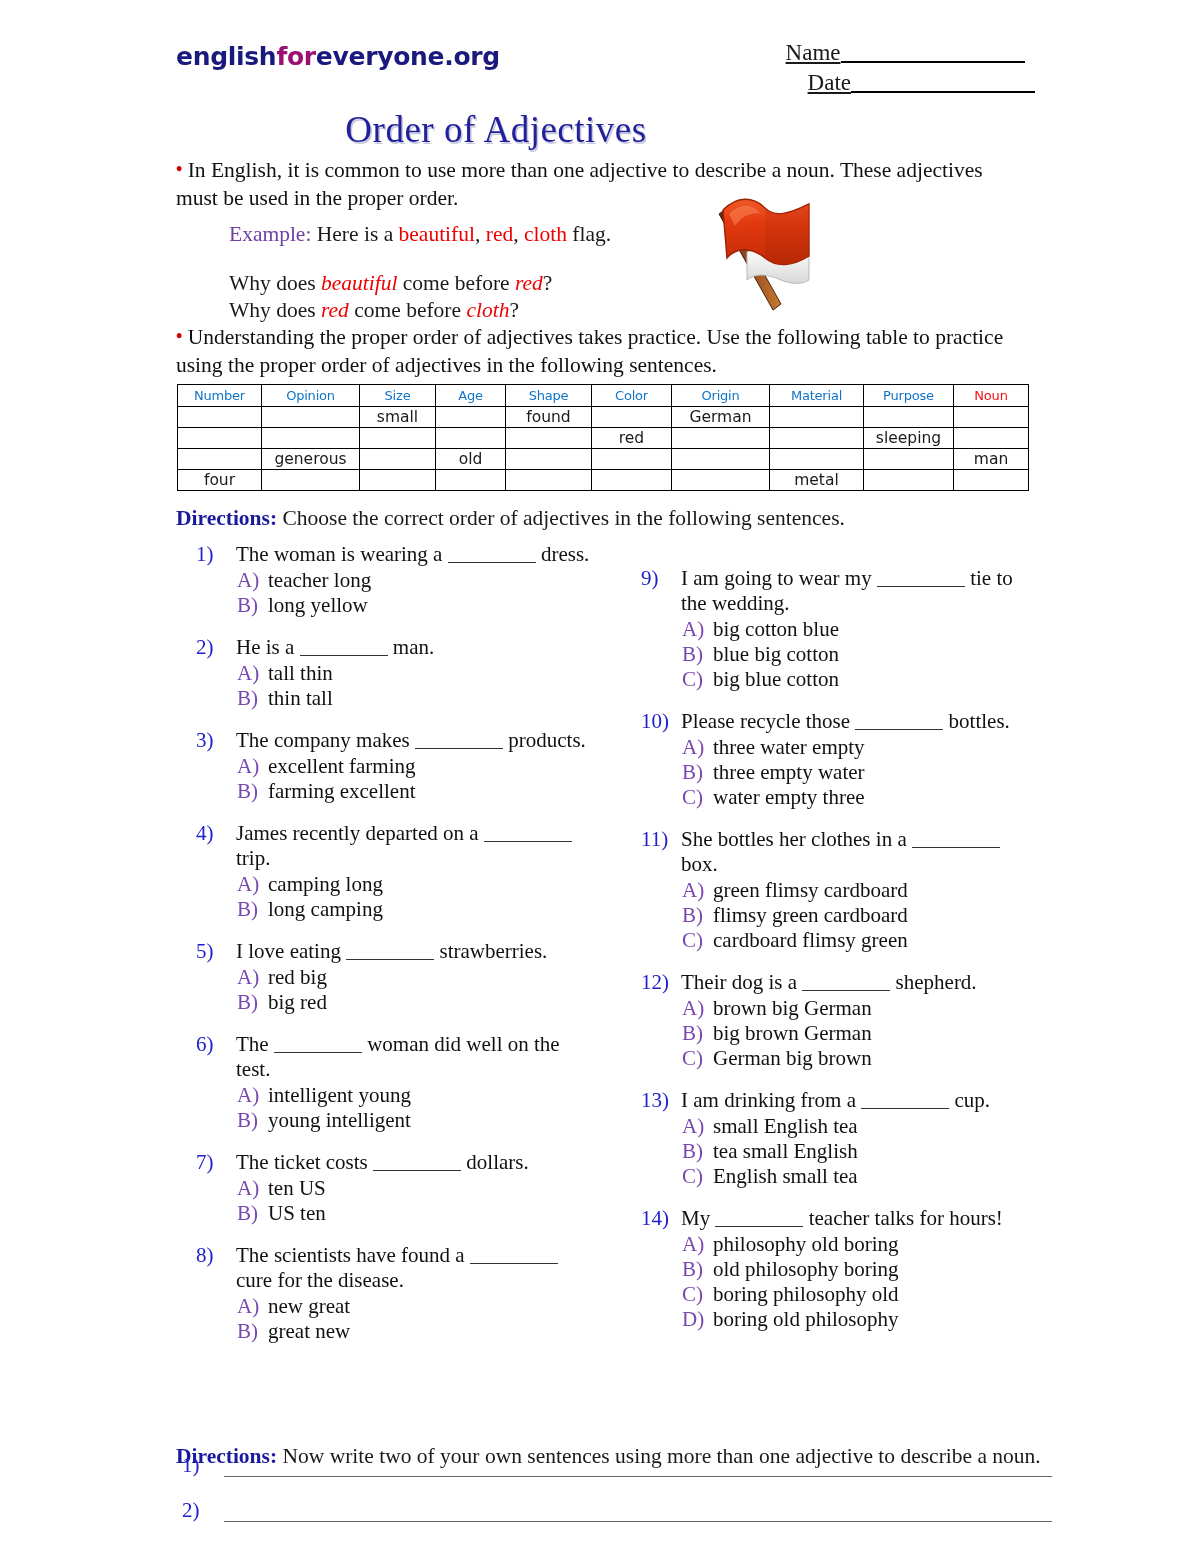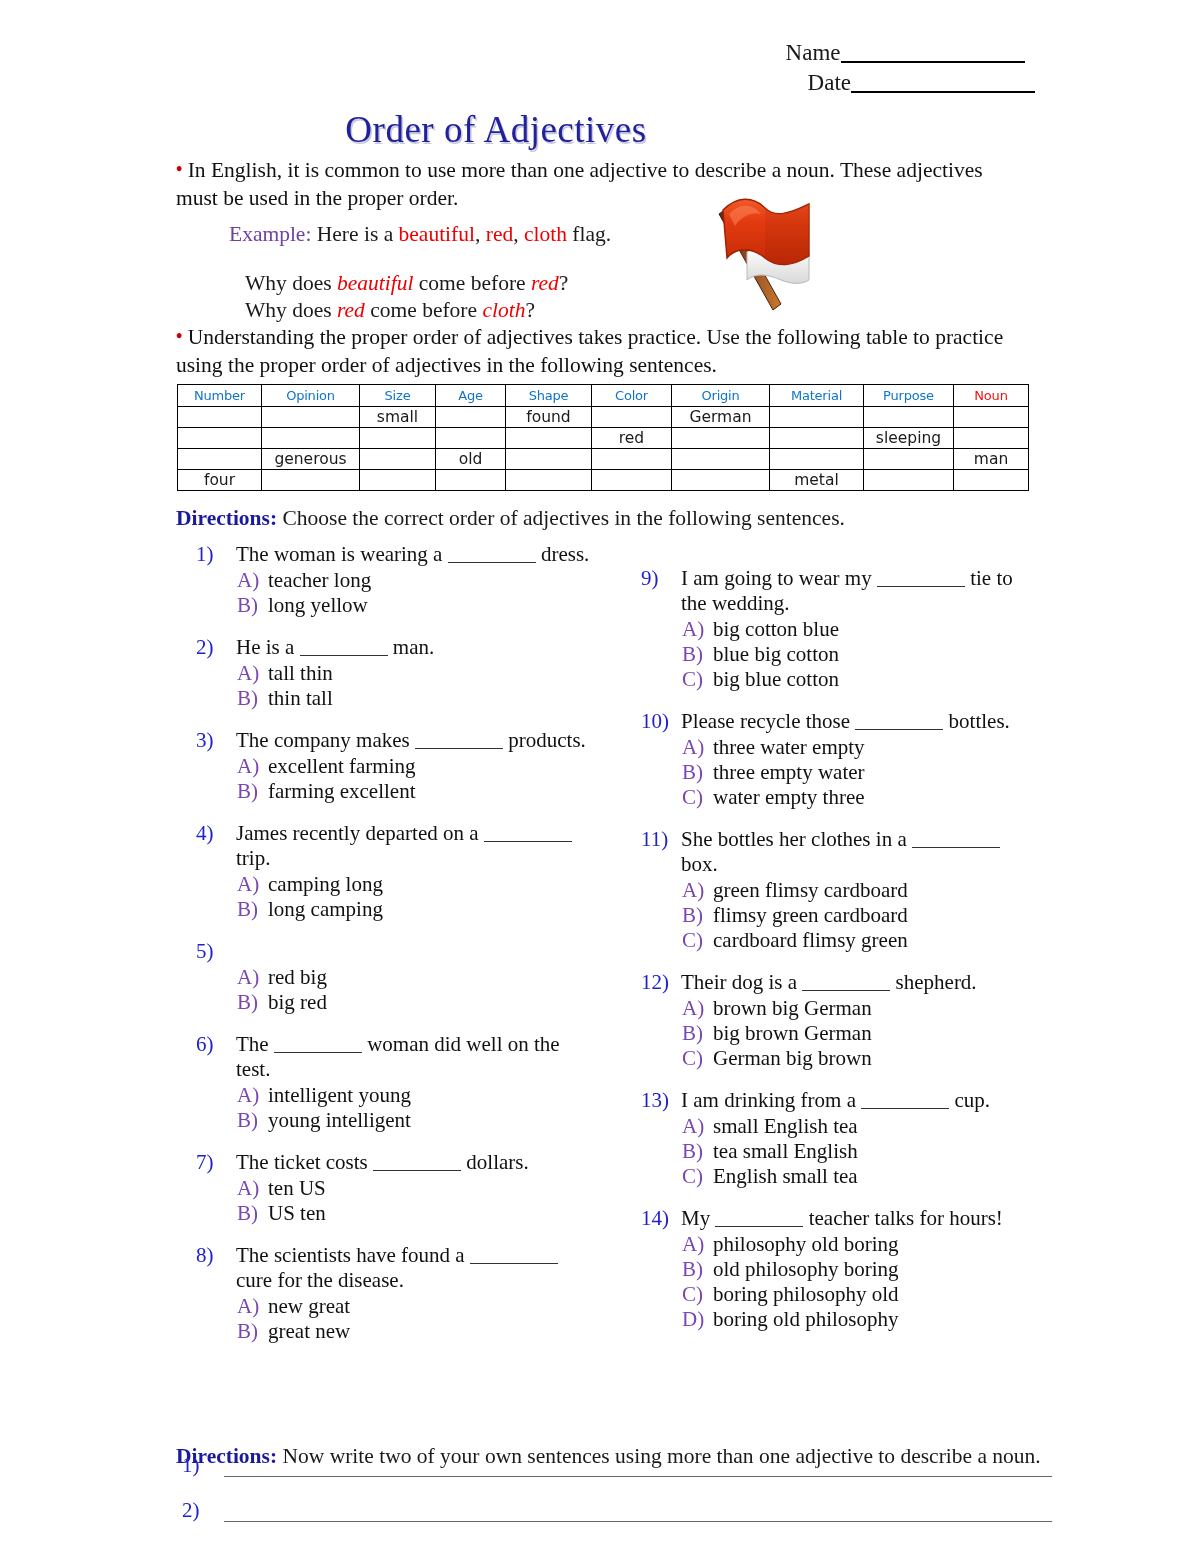--- a/index.html
+++ b/index.html
@@ -49,21 +49,21 @@
     position: absolute;
     right: 0;
     top: 0;
     text-align: left;
   }
   .nd-row {
     font-size: 23px;
     line-height: 30px;
     white-space: nowrap;
   }
-  .nd-row .nd-label { letter-spacing: 0px; }
+  .nd-row .nd-label { letter-spacing: 0px; text-decoration: underline; }
   .nd-rule {
     display: inline-block;
     border-bottom: 2px solid #000;
     width: 184px;
     height: 18px;
     vertical-align: -3px;
     margin-left: 0px;
   }
   .nd-row.date { padding-left: 22px; }
   .nd-row.date .nd-rule { width: 184px; }
@@ -110,21 +110,21 @@
     top: 220px;
     left: 229px;
     width: 470px;
     font-size: 21.5px;
     line-height: 28px;
   }
   .ex-label { color: #7040a0; }
   .red { color: #ee0000; }
   .red-i { color: #ee0000; font-style: italic; }
   .ex-q { margin-top: 22px; }
-  .ex-q div { line-height: 27px; margin-left: 16px; }
+  .ex-q div { line-height: 27px; }
 
   
   .flag {
     position: absolute;
     top: 192px;
     left: 697px;
     width: 124px;
     height: 122px;
   }
 
@@ -251,20 +251,21 @@
     border-bottom: 1.8px solid #666;
     height: 20px;
   }
 </style>
 </head>
 <body>
 
 <div class="page">
 
   <div class="header">
+    <div class="site-logo"><span class="logo-english">english</span><span class="logo-for">for</span><span class="logo-everyone">everyone</span><span class="logo-org">.org</span></div>
 
     <div class="namedate">
       <div class="nd-row name"><span class="nd-label">Name</span><span class="nd-rule"></span></div>
       <div class="nd-row date"><span class="nd-label">Date</span><span class="nd-rule"></span></div>
     </div>
   </div>
 
   <div class="title">Order of Adjectives</div>
 
   <div class="para p-intro"><span class="bullet">•</span> <span>In English, it is common to use more than one adjective to describe a noun. These adjectives must be used in the proper order.</span></div>
@@ -456,20 +457,21 @@
           </div>
           <div class="choice">
             <span class="choice-letter">B)</span>
             <span class="choice-text"> long camping</span>
           </div>
         </div>
       </div>
       <div class="qitem">
         <div class="qline">
           <div class="qnum">5)</div>
+          <div class="qtext"><span>I love eating </span><span class="blank"></span><span> strawberries.</span></div>
         </div>
         <div class="choices">
           <div class="choice">
             <span class="choice-letter">A)</span>
             <span class="choice-text">red big</span>
           </div>
           <div class="choice">
             <span class="choice-letter">B)</span>
             <span class="choice-text">big red</span>
           </div>

